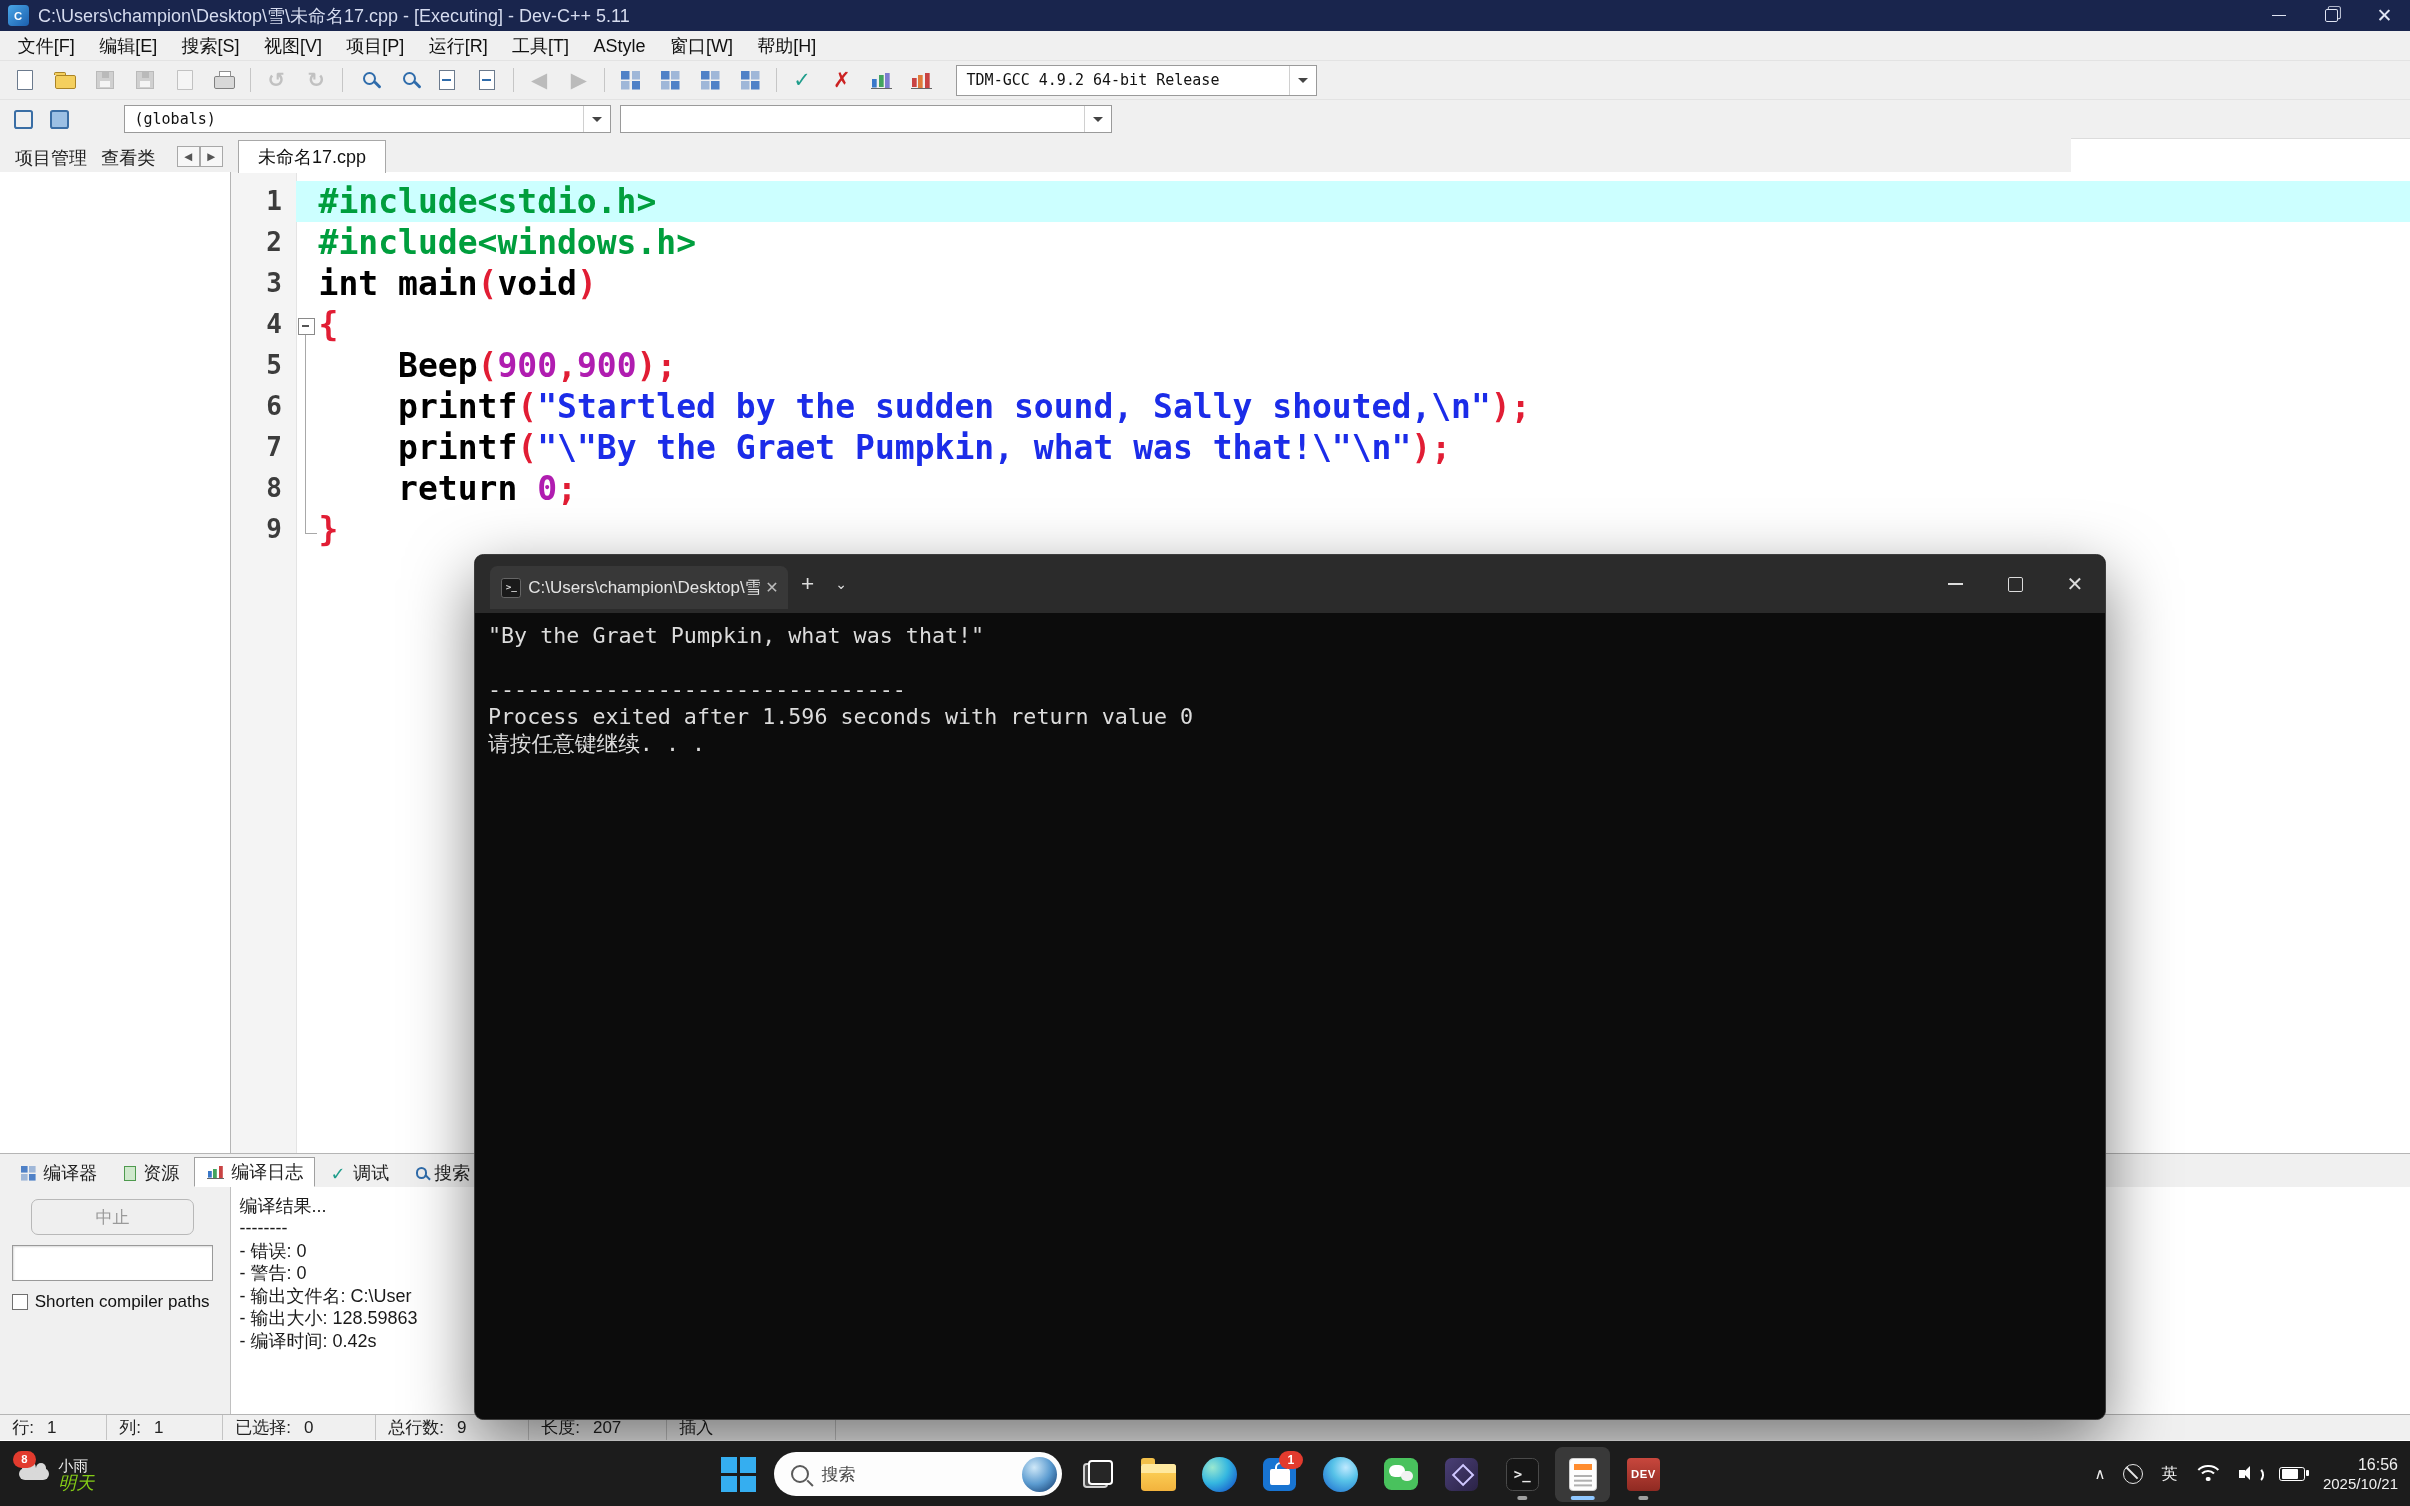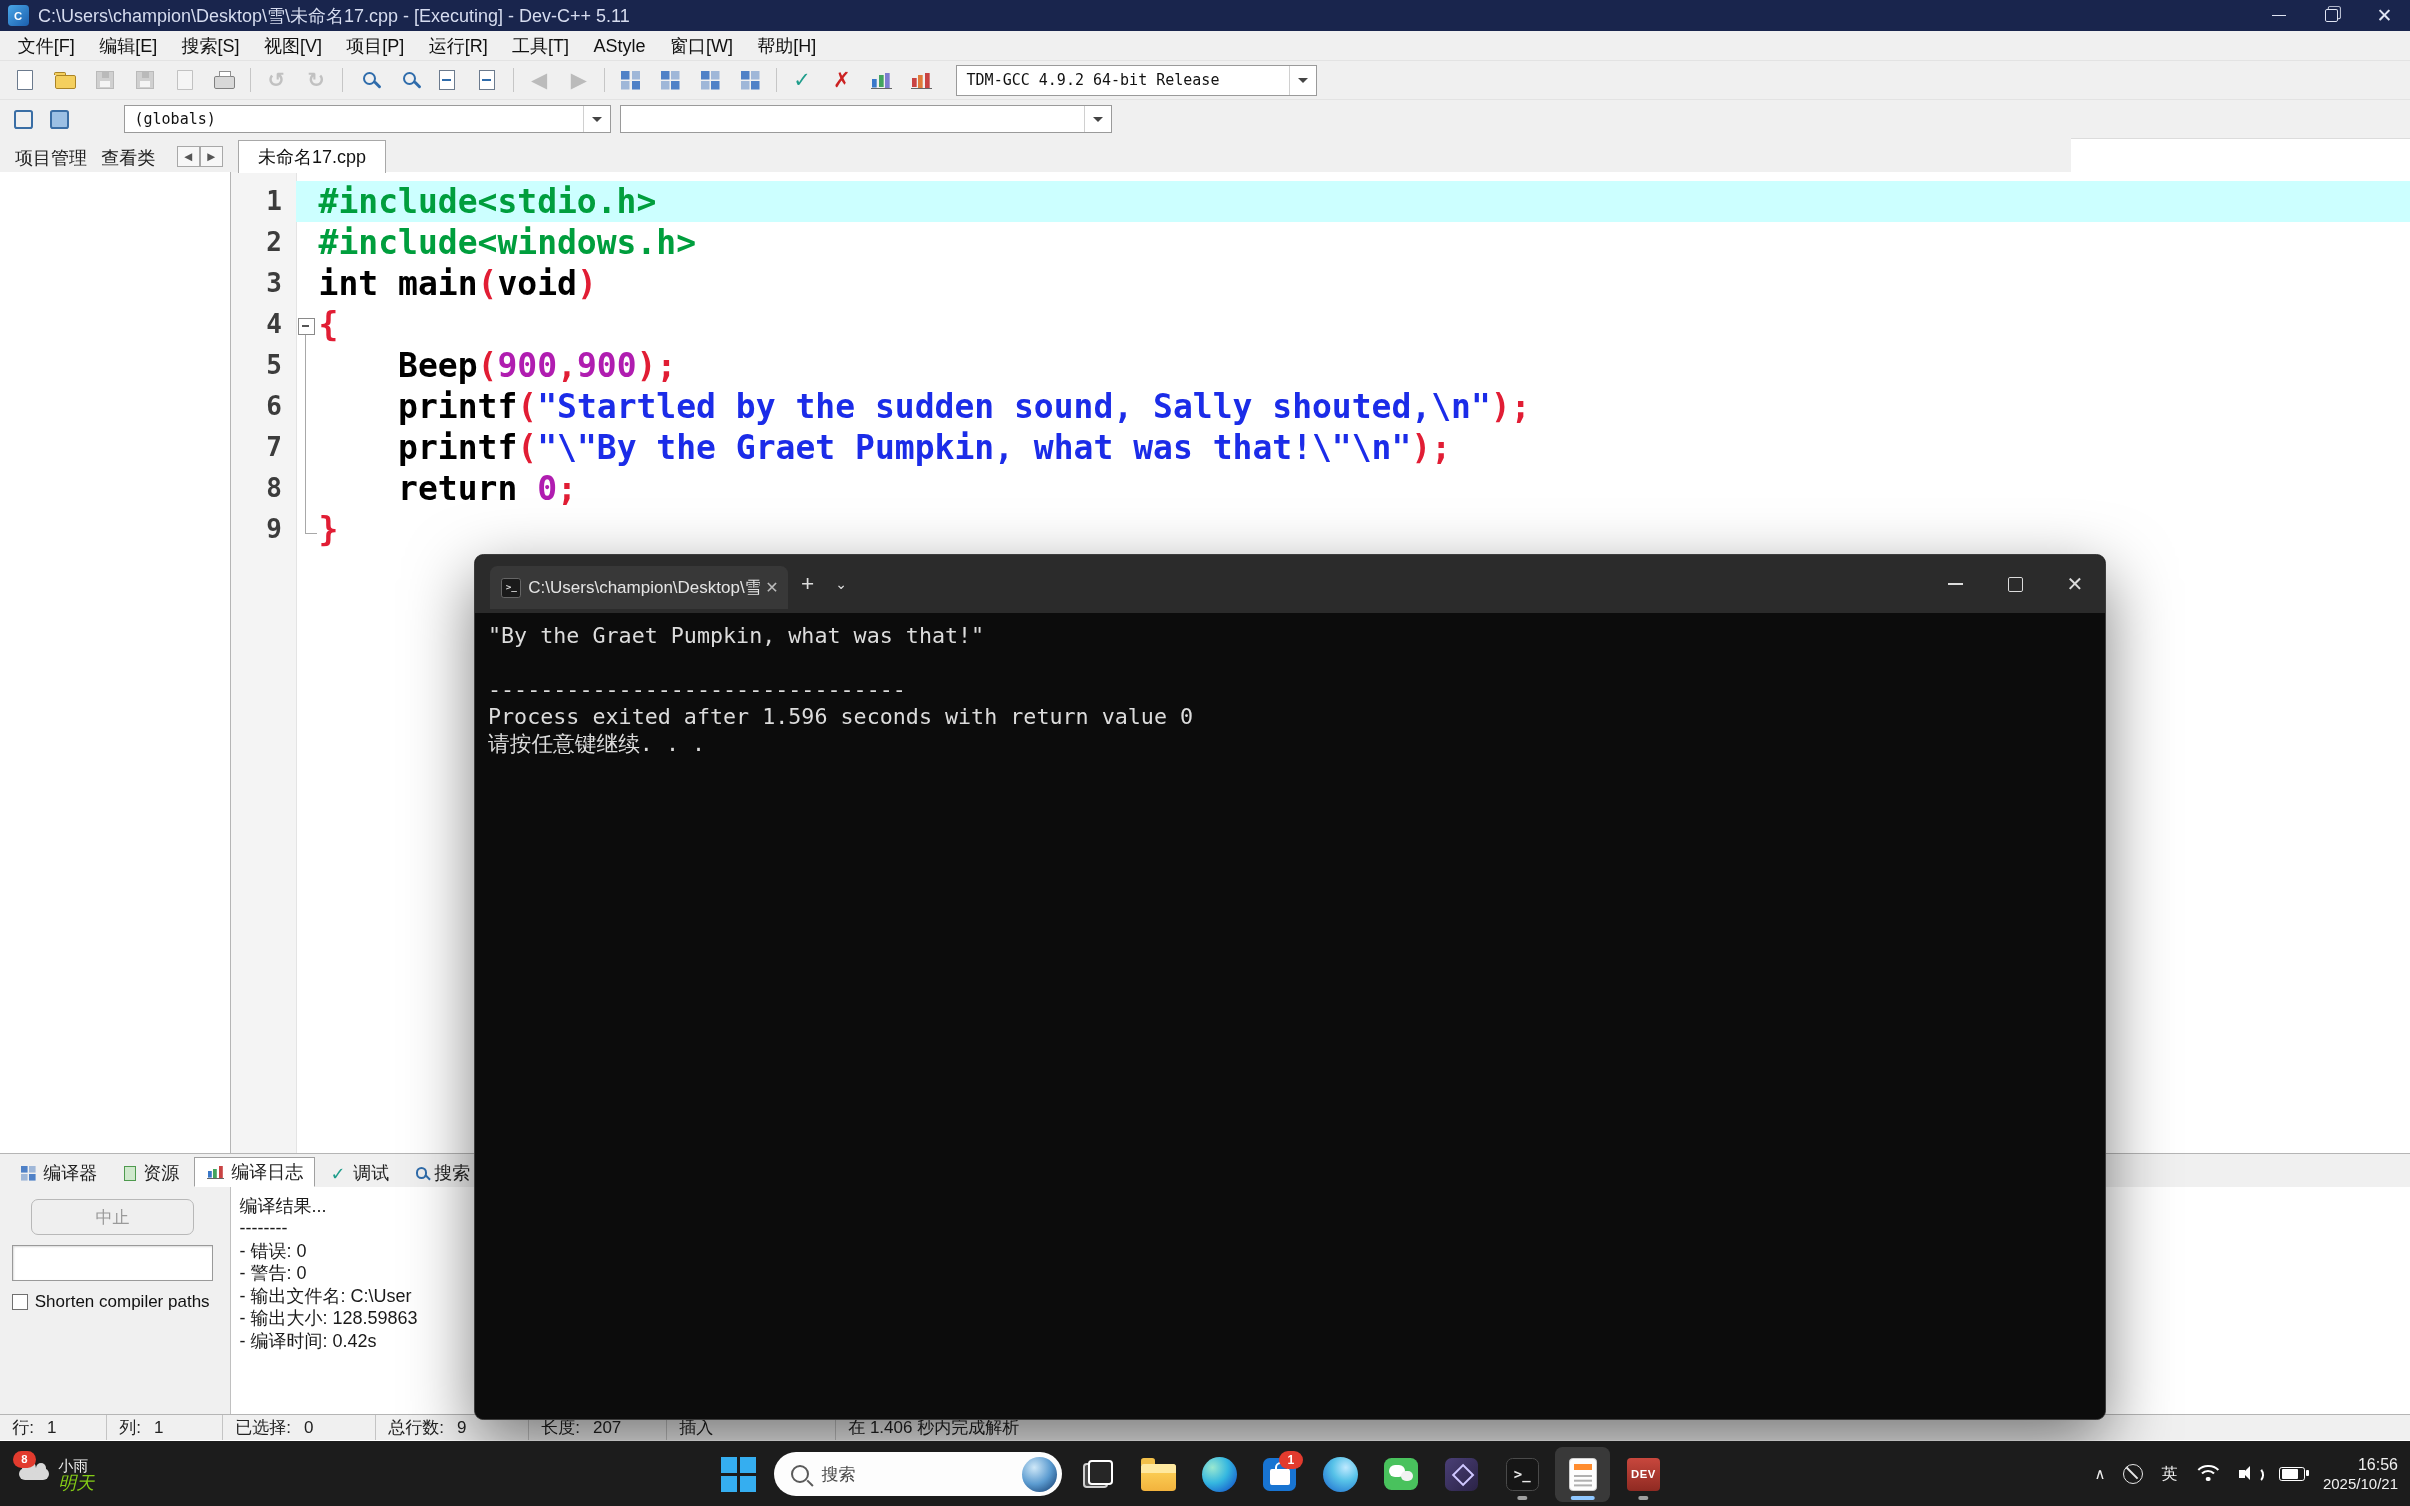--- a/index.html
+++ b/index.html
@@ -500,23 +500,20 @@
         <span class="lab">总行数:</span>
         <span class="val">9</span>
       </div>
       <div class="seg" style="width: 138px;">
         <span class="lab">长度:</span>
         <span class="val">207</span>
       </div>
       <div class="seg" style="width: 169px;">
         <span class="lab">插入</span>
       </div>
-      <div class="seg" style="flex: 1 1 0%;">
-        <span class="lab">在 1.406 秒内完成解析</span>
-      </div>
     </div>
 
   <div id="console">
     <div class="term-header">
       <div class="term-tab">
         <span class="term-tab-ico">&gt;_</span>
         <span class="term-tab-title">C:\Users\champion\Desktop\雪</span>
         <span class="term-tab-close">✕</span>
       </div>
       <span class="term-plus">+</span>

